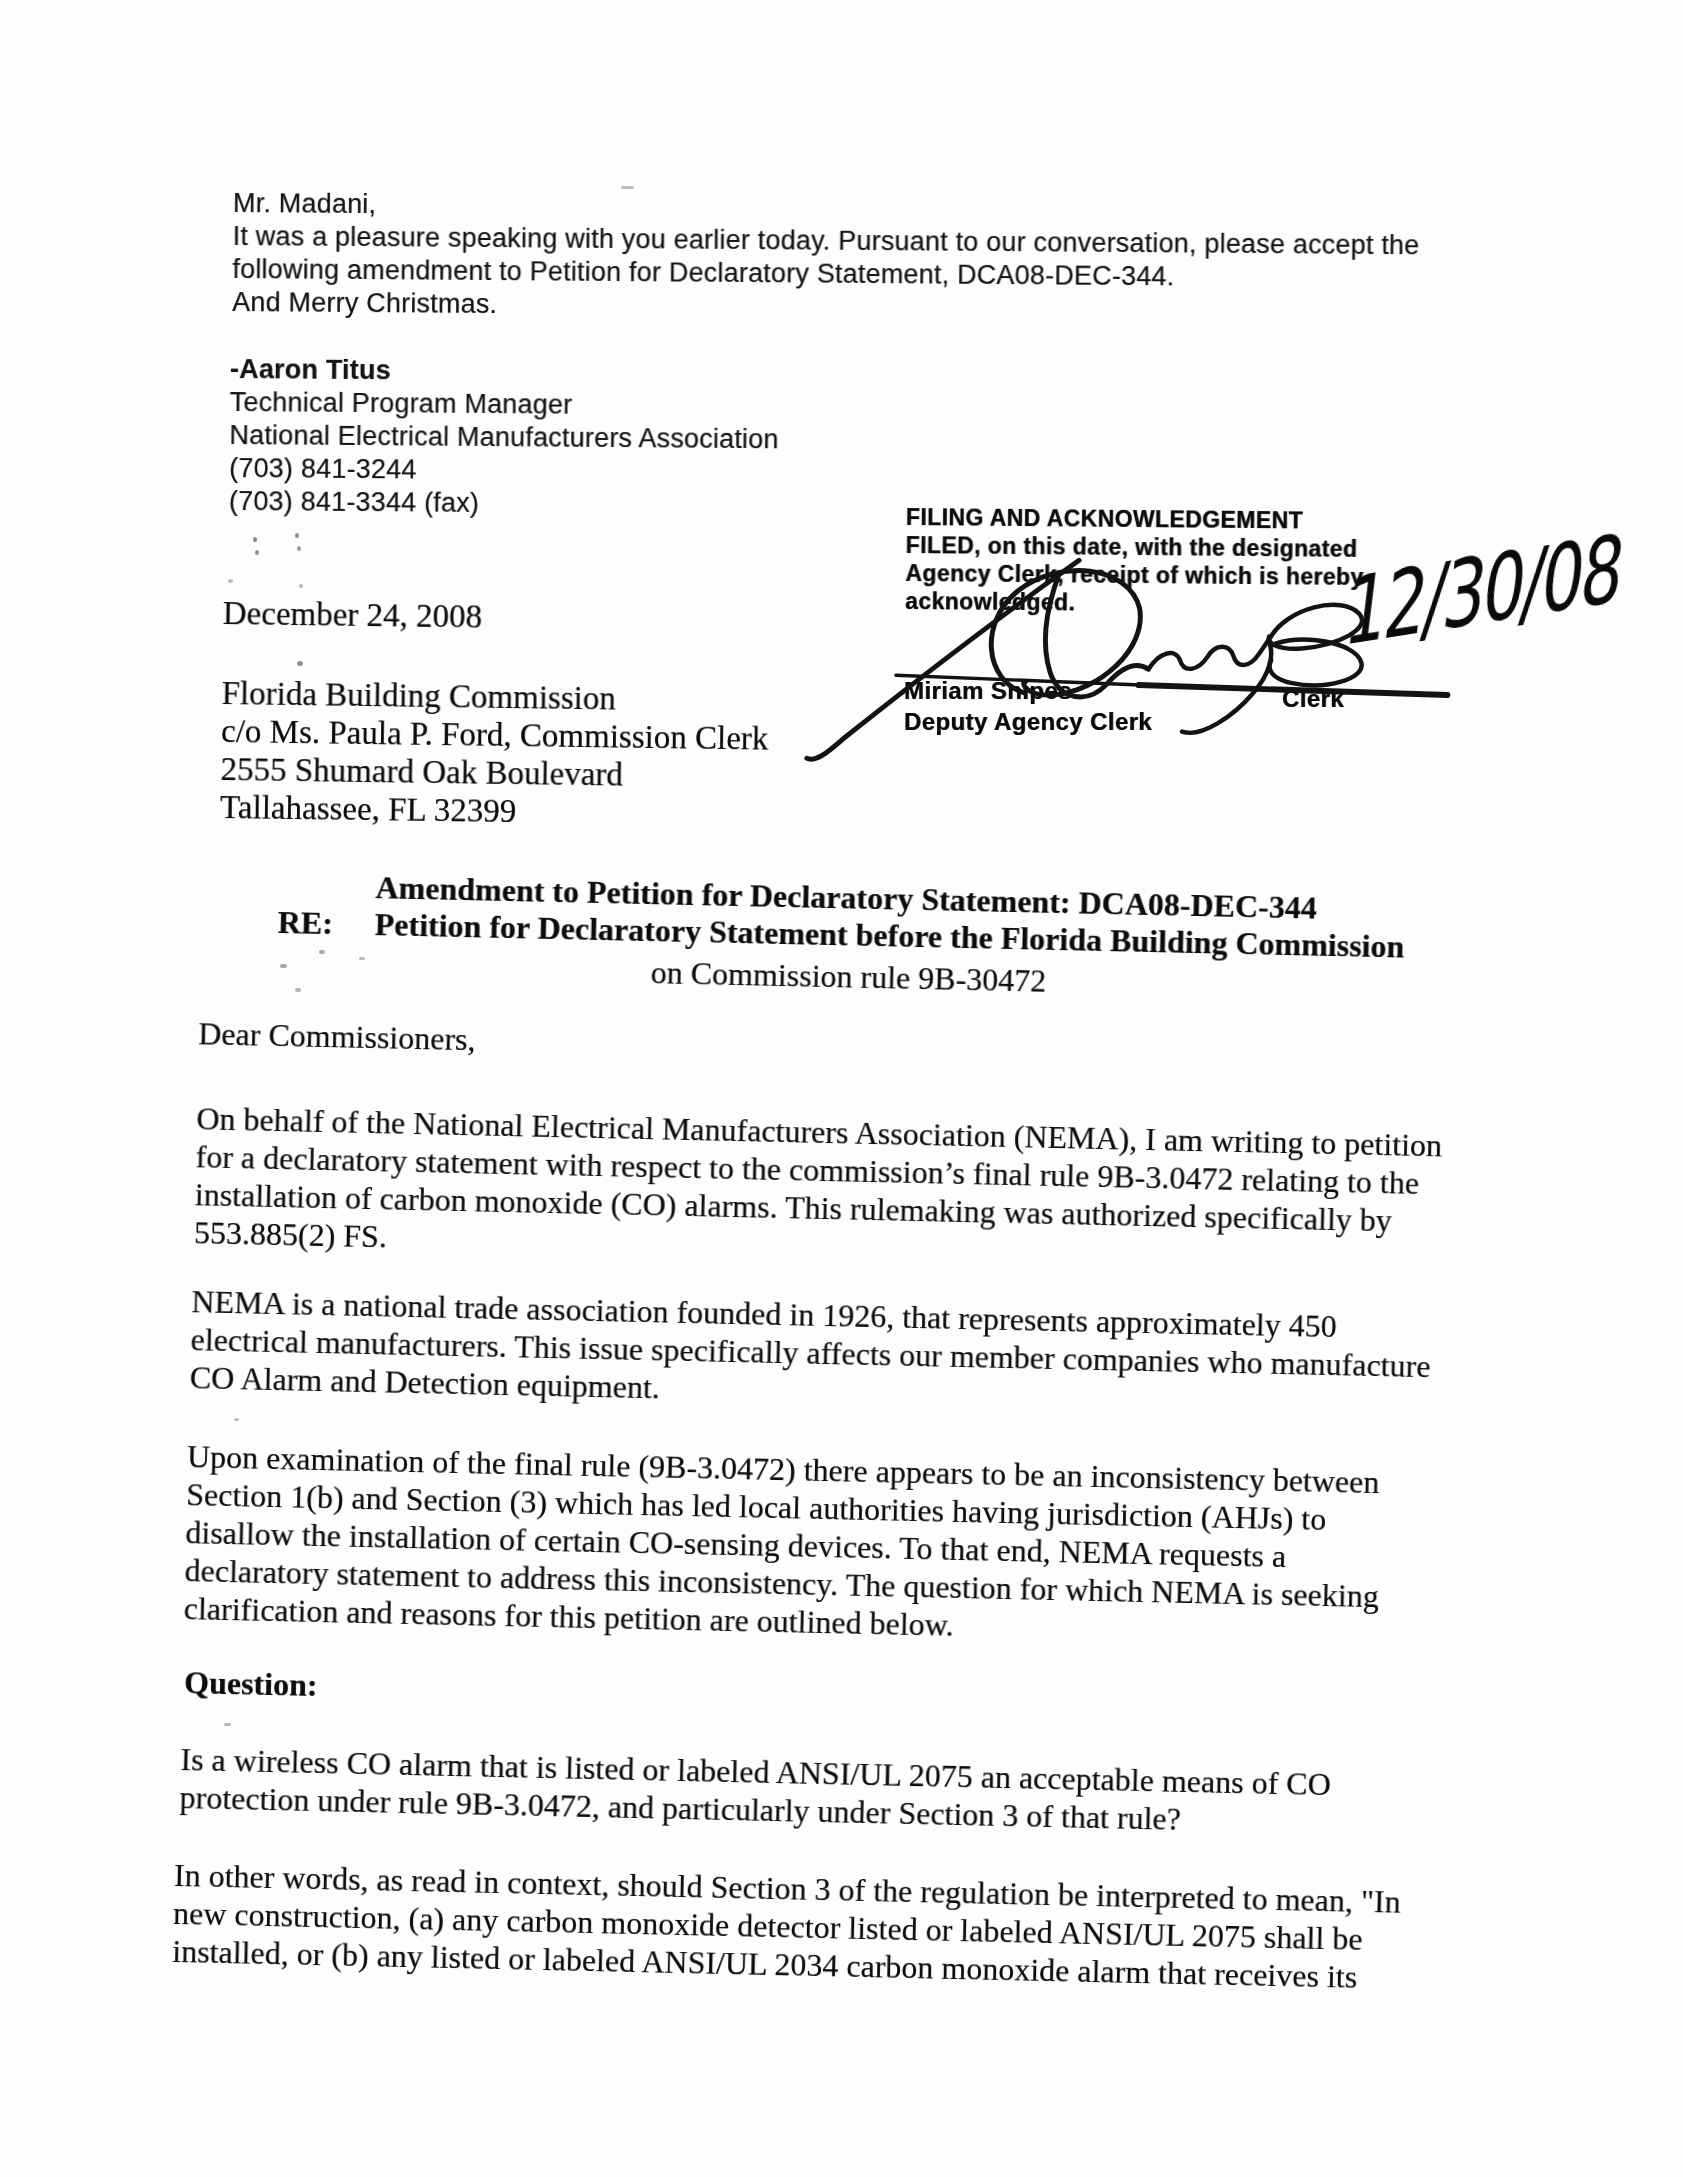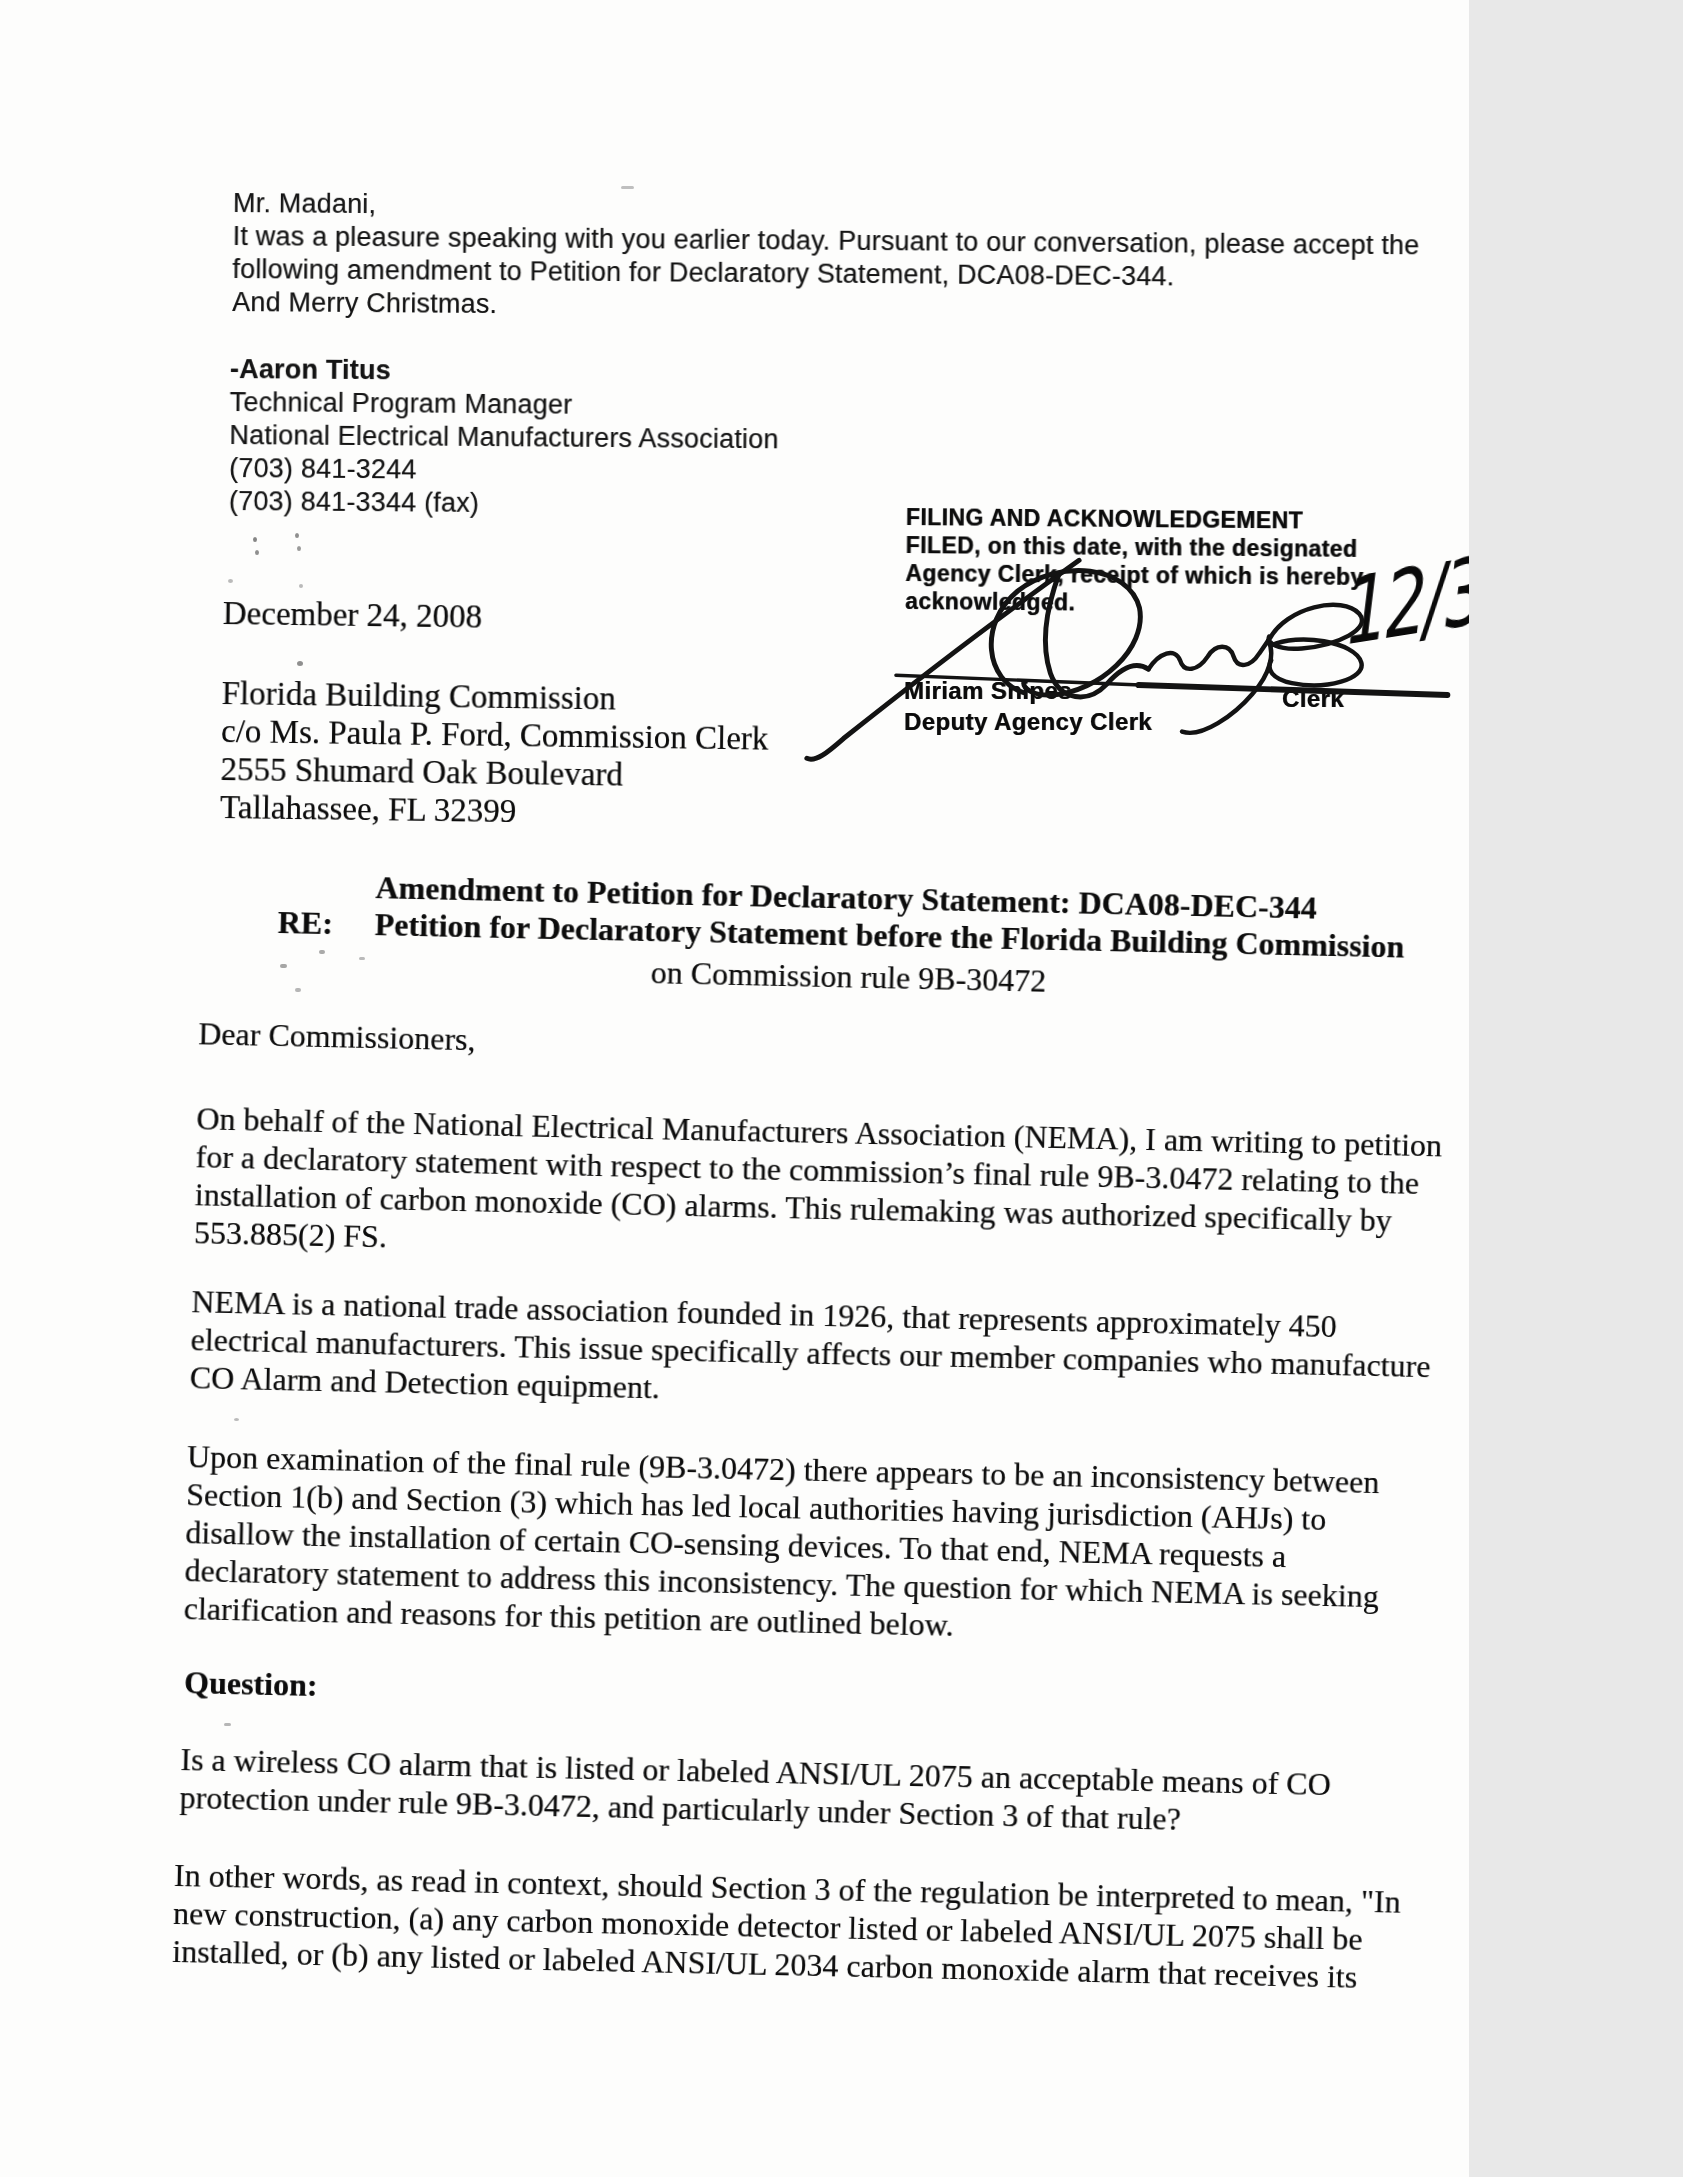--- a/index.html
+++ b/index.html
@@ -1,18 +1,18 @@
 <!DOCTYPE html>
 <html><head>
 <meta charset="utf-8">
 <style>
   html,body{margin:0;padding:0;background:#e8e8e8;}
   .page{
     position:relative;
-    width:1469px;height:2177px;
+    width:1683px;height:2177px;
     background:#fdfdfc;
     overflow:hidden;
     font-family:"Liberation Serif", serif;
     color:#0d0d0d;
     text-decoration:underline;
   }
   .abs{position:absolute;}
   
   .sans{
     font-family:"Liberation Sans", sans-serif;

